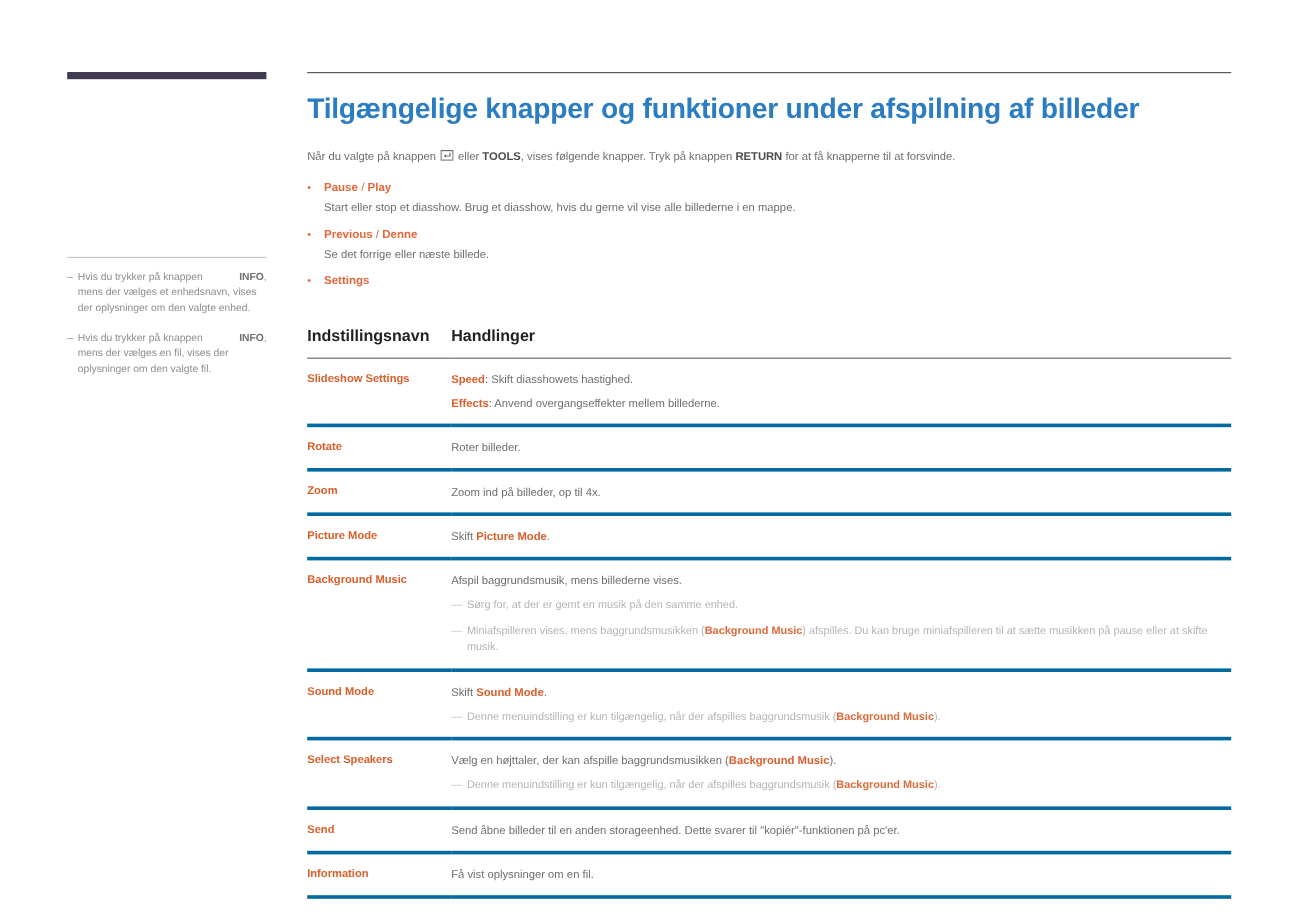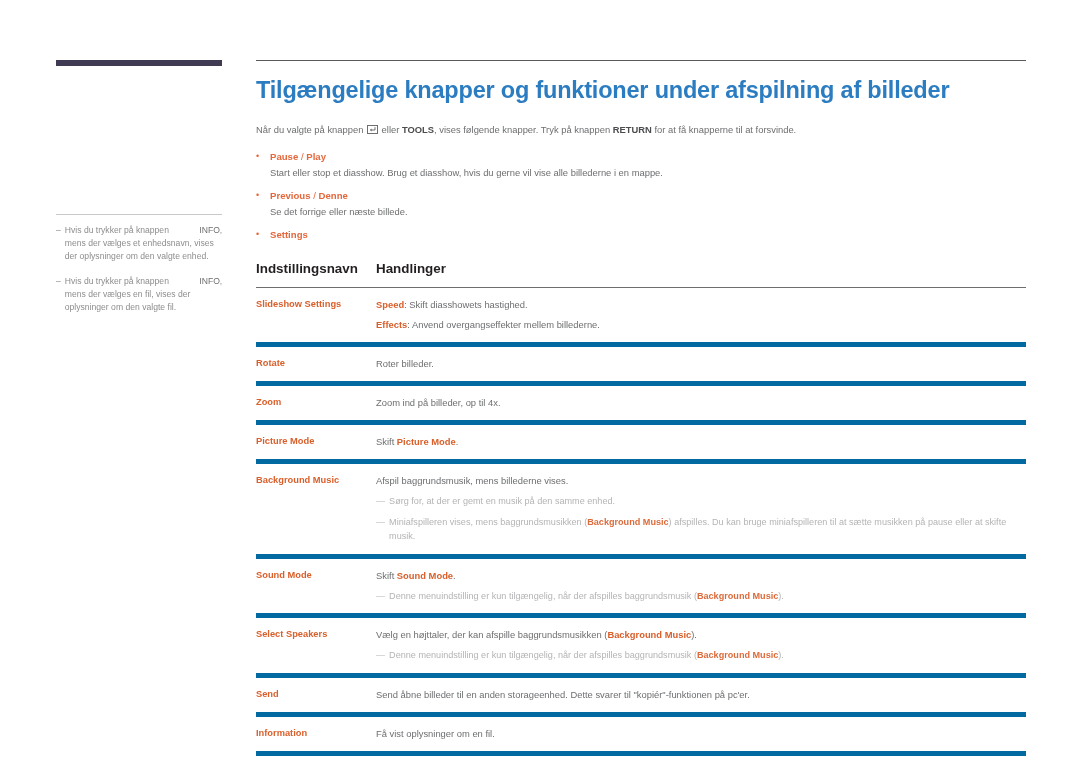--- a/index.html
+++ b/index.html
@@ -45,21 +45,21 @@
   .side-note .dash {
     flex: 0 0 auto;
     margin-right: 4px;
     color: #8d8d8f;
   }
   .side-note .body {
     flex: 1 1 auto;
   }
   .side-note b {
     color: #6d6e70;
-    font-weight: normal;
+    font-weight: bold;
     padding-left: 28px;
   }
 
   
   .main {
     position: absolute;
     left: 256px;
     top: 60px;
     width: 770px;
   }
@@ -121,42 +121,42 @@
   }
   .bullet-desc {
     font-size: 9.4px;
     line-height: 15px;
     color: #6d6e70;
     margin-top: 1px;
   }
 
   
   .tbl-wrap {
-    margin-top: 19px;
+    margin-top: 30px;
   }
   table.spec {
     width: 770px;
     border-collapse: collapse;
     table-layout: fixed;
   }
   table.spec col.c1 { width: 120px; }
   table.spec col.c2 { width: 650px; }
   table.spec th {
     text-align: left;
     font-size: 13.4px;
     font-weight: bold;
     color: #231f20;
     padding: 0 0 11px 0;
     vertical-align: bottom;
   }
   table.spec thead tr {
     border-bottom: 1.6px solid #6d6e70;
   }
   table.spec tbody tr {
-    border-bottom: 5px solid #0369a1;
+    border-bottom: 3px solid #0369a1;
   }
   table.spec td {
     vertical-align: top;
     padding: 9px 0 10px 0;
   }
   td.name {
     font-size: 9.3px;
     font-weight: bold;
     color: #d95f2b;
     line-height: 14px;

